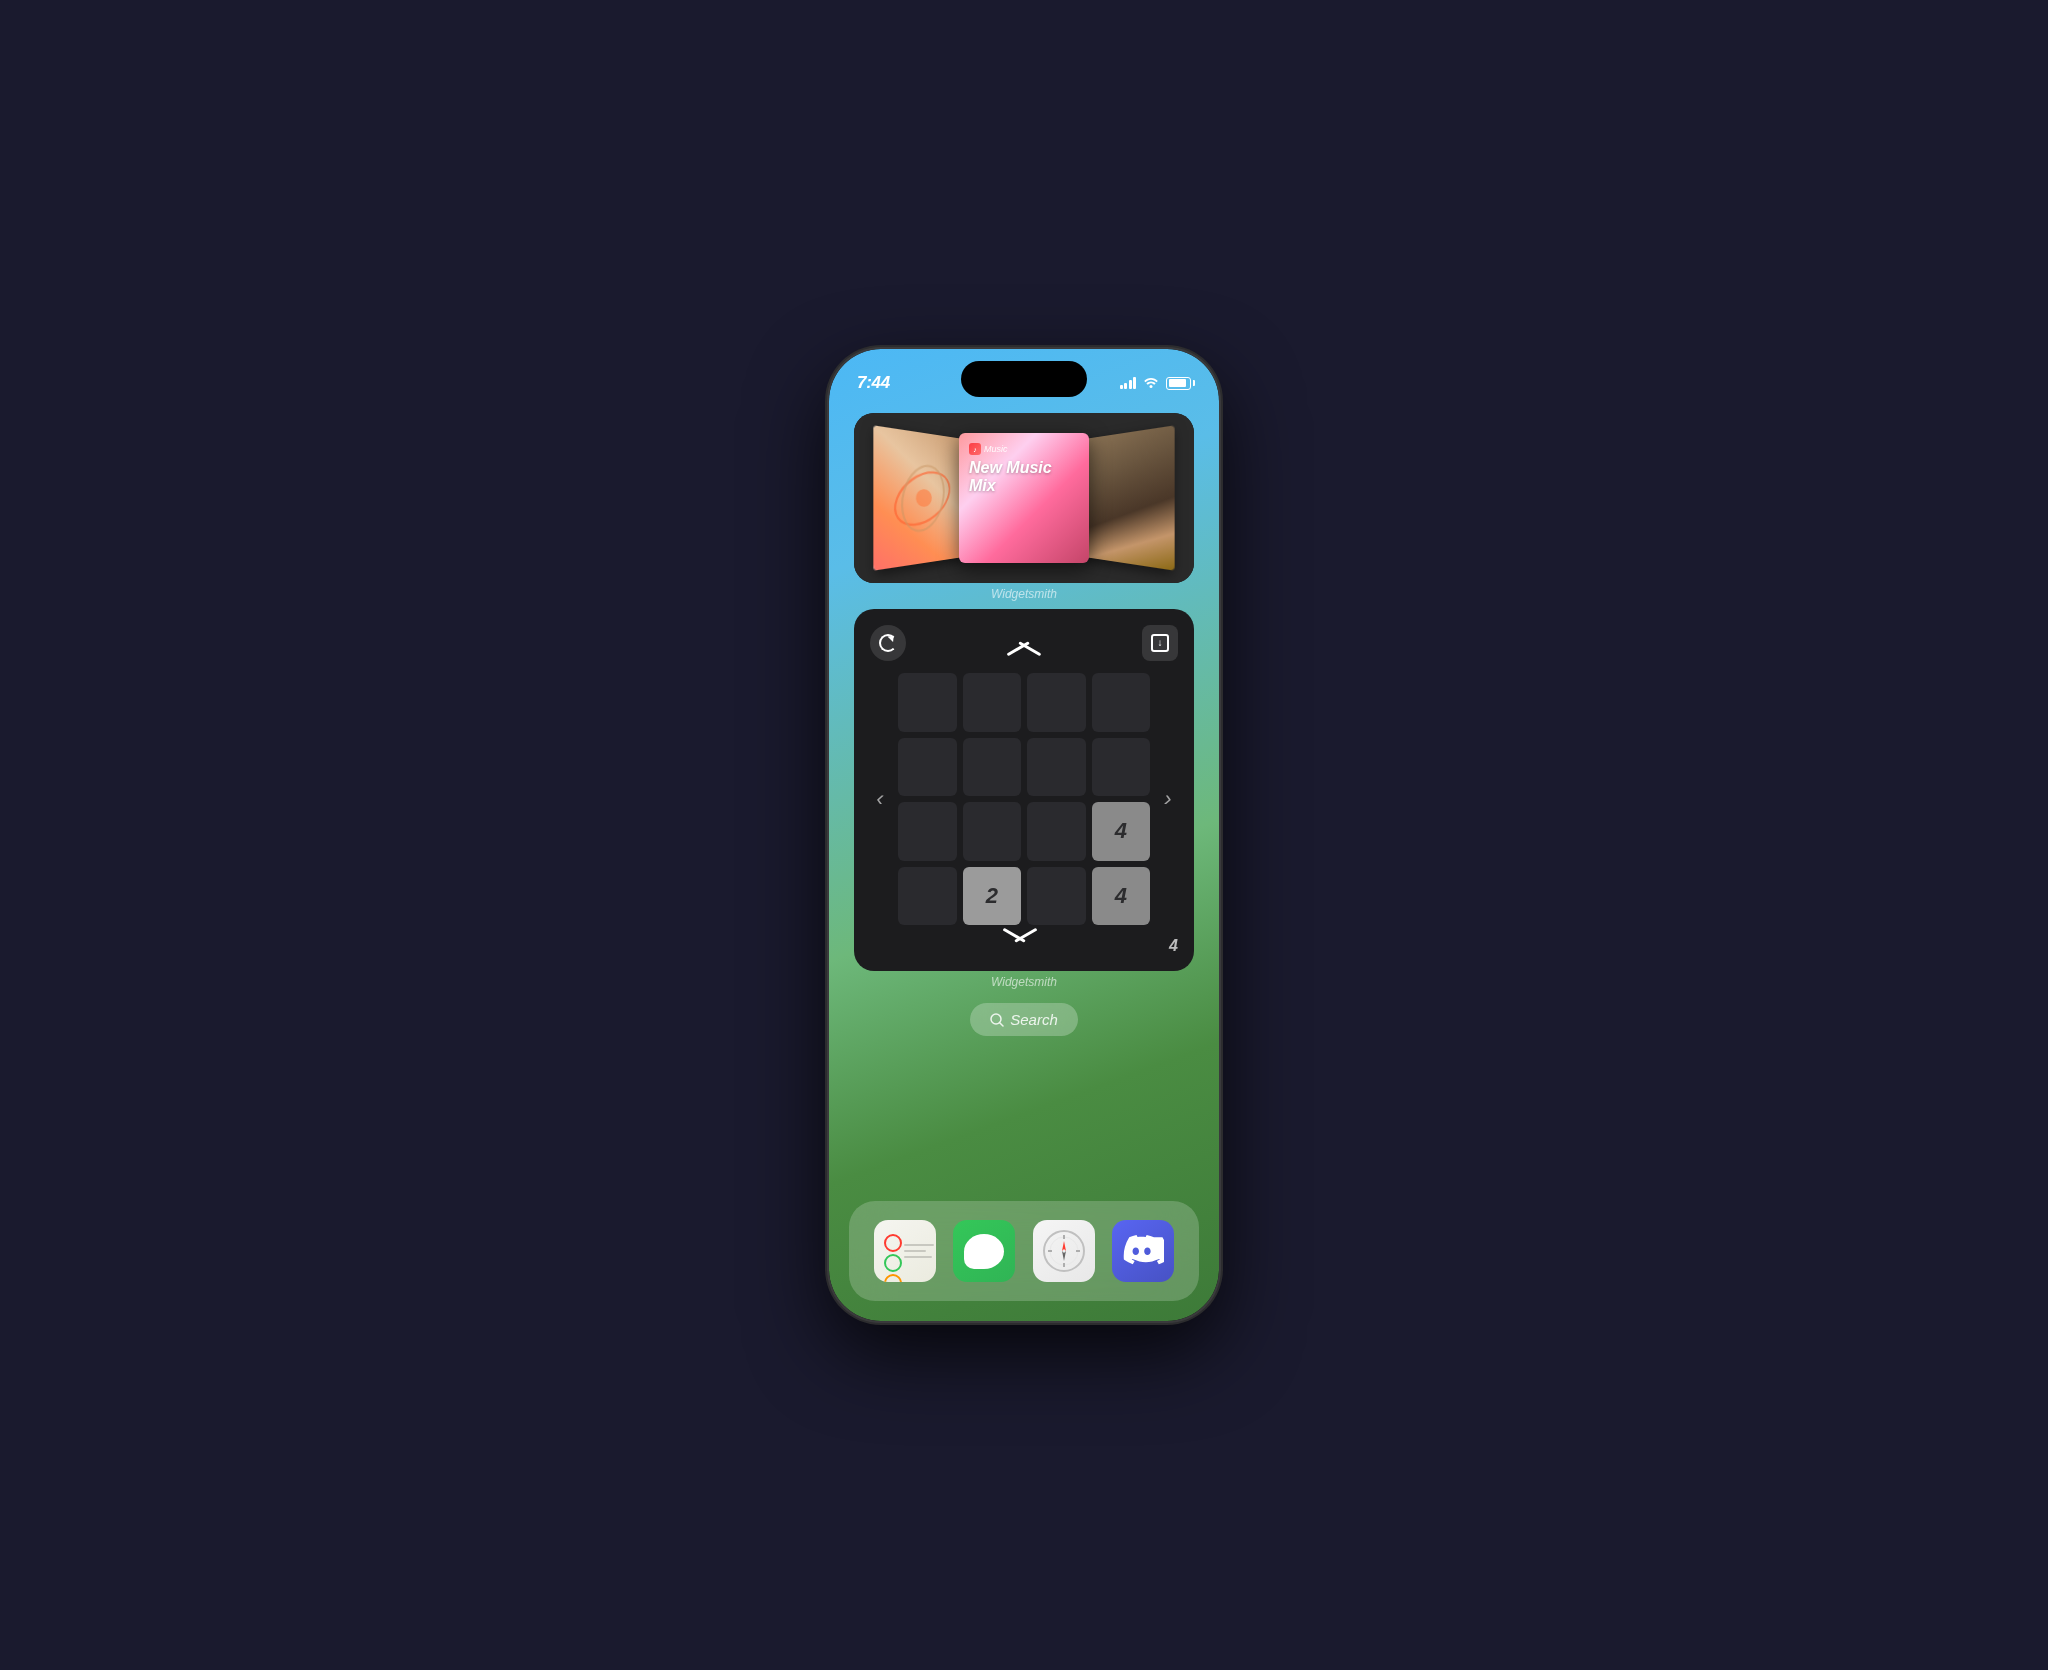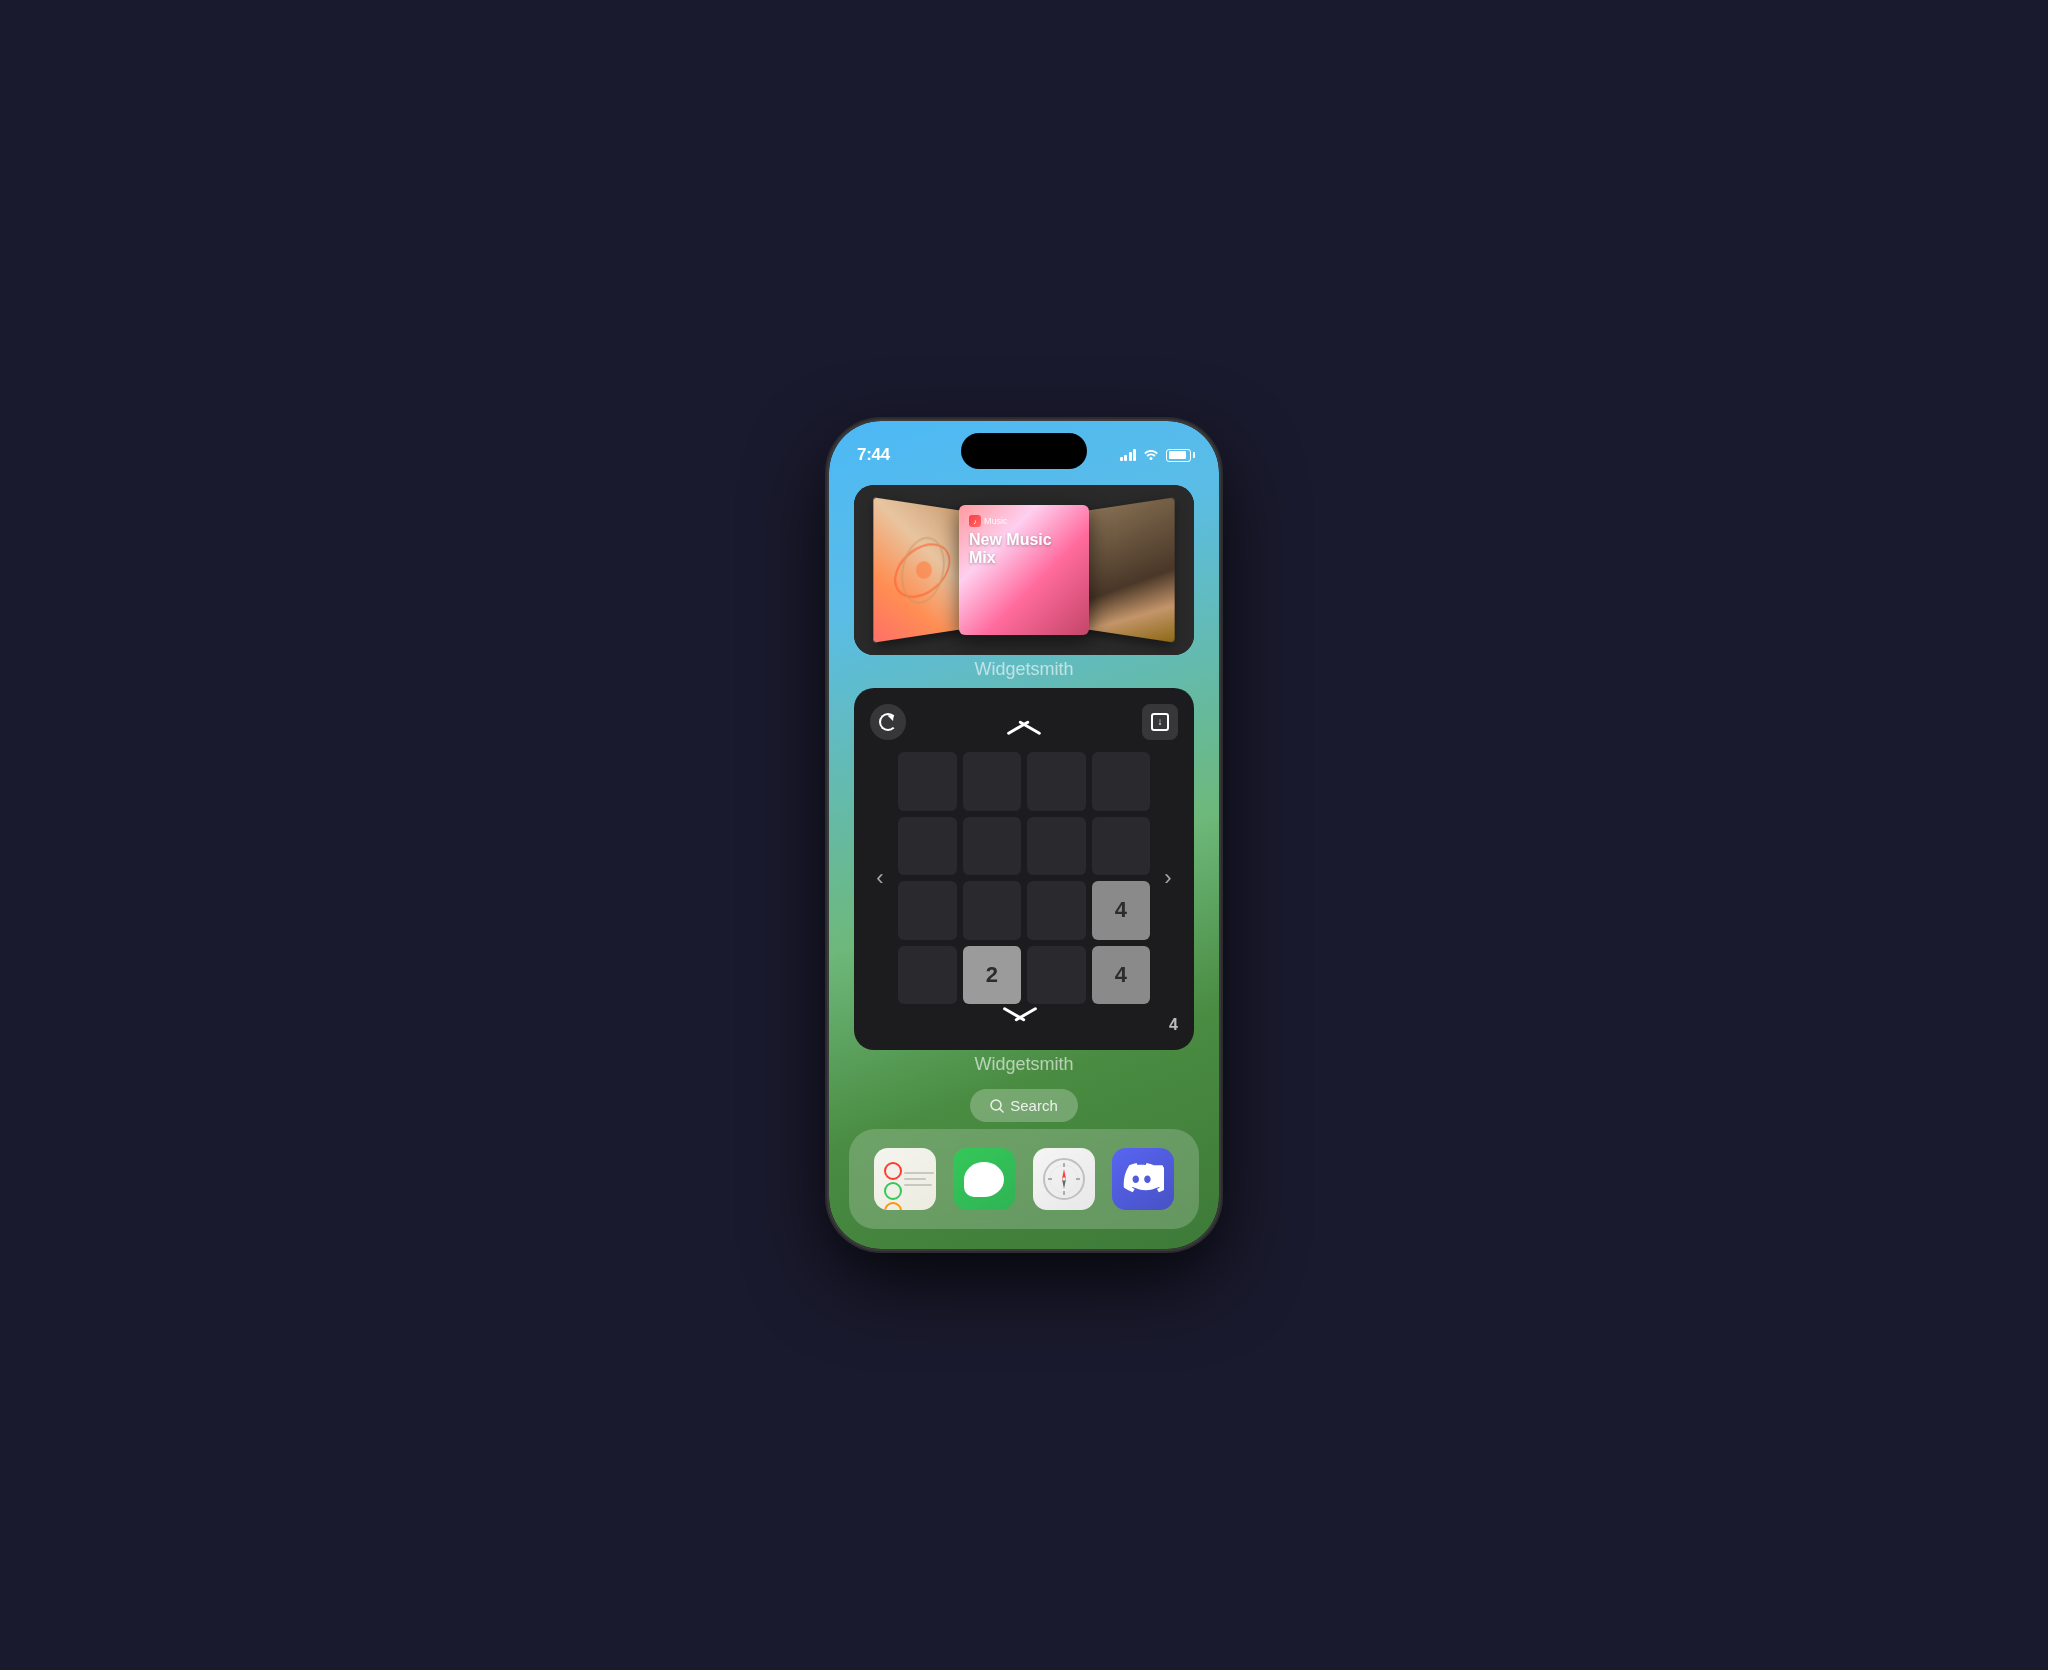--- a/index.html
+++ b/index.html
@@ -6,29 +6,30 @@
     body {
       background: #1a1a2e;
       display: flex;
       justify-content: center;
       align-items: center;
       min-height: 100vh;
       font-family: -apple-system, BlinkMacSystemFont, 'SF Pro Display', sans-serif;
     }
     .phone-outer {
       width: 390px;
-      height: 828px;
+      height: 972px;
       background: #1c1c1e;
       border-radius: 52px;
       position: relative;
       box-shadow:
         0 0 0 2px #3a3a3c,
         0 0 0 4px #2c2c2e,
         0 30px 80px rgba(0,0,0,0.8);
       overflow: hidden;
+      font-style: italic;
     }
     
     .phone-outer::before {
       content: '';
       position: absolute;
       left: -4px;
       top: 120px;
       width: 4px;
       height: 36px;
       background: #3a3a3c;
@@ -258,21 +259,21 @@
       border-radius: 4px;
       overflow: hidden;
       box-shadow: -2px 4px 12px rgba(0,0,0,0.5);
     }
     .album-right-art {
       width: 100%;
       height: 100%;
       background: linear-gradient(160deg, #8B7355 0%, #6b5740 30%, #4a3728 60%, #c4956a 80%, #8B6914 100%);
     }
     .widget-label {
-      font-size: 18px;
+      font-size: 12px;
       color: rgba(255,255,255,0.6);
       text-align: center;
       margin-bottom: 8px;
     }
     
     .game-widget {
       width: 340px;
       background: #1c1c1e;
       border-radius: 20px;
       padding: 16px;

